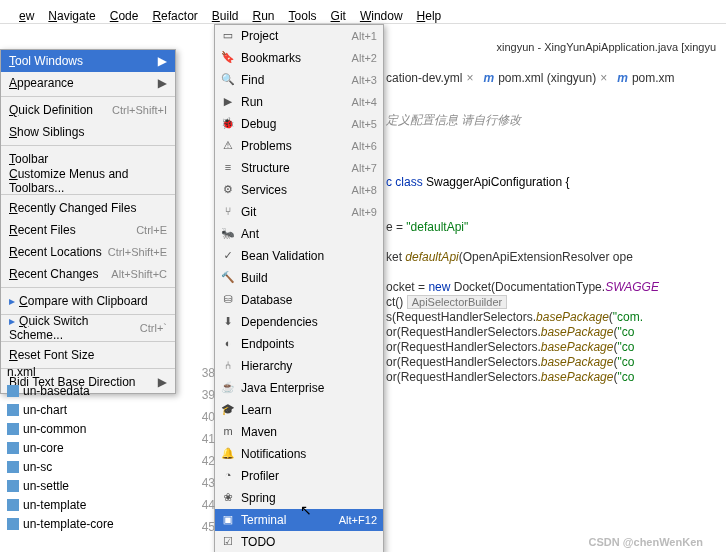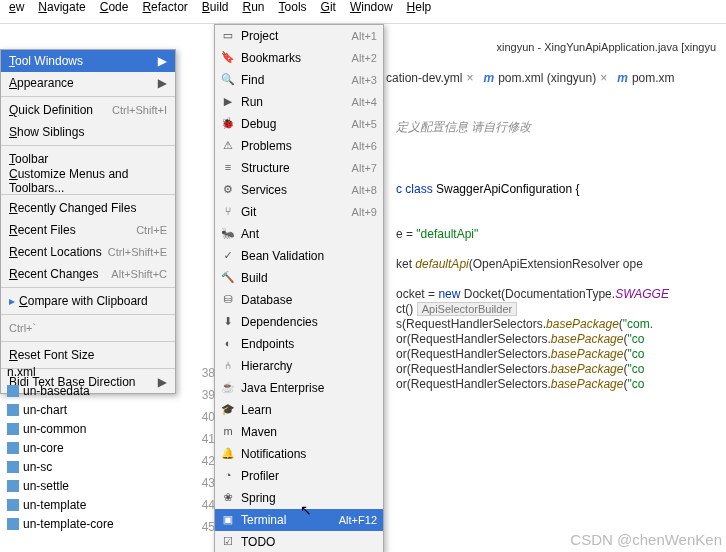--- a/index.html
+++ b/index.html
@@ -1,17 +1,17 @@
 <!DOCTYPE html>
 <html><head>
 <meta charset="utf-8">
 <style>
 * { margin:0; padding:0; box-sizing:border-box; font-family:"Segoe UI",Arial,sans-serif; font-size:12px; }
 body { background:#fff; width:726px; height:552px; overflow:hidden; position:relative; }
-.menubar { height:24px; display:flex; align-items:flex-start; padding-left:2px; border-bottom:1px solid #ddd; }
+.menubar { height:24px; display:flex; align-items:flex-end; padding-left:12px; border-bottom:1px solid #ddd; }
 .menubar span { padding:0 7px; cursor:default; }
 .menubar span u { text-decoration:underline; }
 .title { position:absolute; right:10px; top:4px; color:#333; font-size:11px;margin-top:37px; }
 .sel-row { background:#3874d1; color:#fff; }
 .dropdown1 { position:absolute; left:0; top:24px; width:176px; background:#f2f2f2; border:1px solid #aaa; box-shadow:2px 2px 6px rgba(0,0,0,.3);margin-top:25px; }
 .dropdown1 .item { height:22px; display:flex; align-items:center; padding:0 8px; justify-content:space-between; }
 .dropdown1 .sep { height:1px; background:#ccc; margin:2px 0; }
 .short { color:#888; font-size:11px; }
 .sel-row .short { color:#fff; }
 .sub-arrow { color:#555; }
@@ -19,37 +19,37 @@
 .bullet { color:#3874d1; padding-right:4px; }
 .dropdown2 { position:absolute; left:214px; top:24px; width:170px; background:#f2f2f2; border:1px solid #aaa; box-shadow:2px 2px 6px rgba(0,0,0,.3); }
 .dropdown2 .item { height:22px; display:flex; align-items:center; padding:0 6px; justify-content:space-between; }
 .dropdown2 .item .lbl { display:flex; align-items:center; gap:6px; }
 .dropdown2 .ico { width:14px; height:14px; display:inline-block; text-align:center; font-size:11px; color:#555; }
 .sel-row .ico { color:#fff; }
 .tabs { position:absolute; left:386px; top:66px; height:24px; display:flex; align-items:center; gap:10px; }
 .tab { display:flex; align-items:center; gap:4px; color:#333; }
 .tab .m { color:#3874d1; font-weight:bold; font-style:italic; }
 .tab .close { color:#888; }
-.editor { position:absolute; left:386px; top:104px; font-family:Consolas,monospace; font-size:13px; color:#333; white-space:pre;padding-left:10px; }
+.editor { position:absolute; left:386px; top:97px; font-family:Consolas,monospace; font-size:13px; color:#333; white-space:pre; }
 .gutter { position:absolute; left:193px; top:362px; width:28px; text-align:right; color:#999; font-family:Consolas,monospace; font-size:12px; }
 .gutter div { height:22px; line-height:22px; padding-right:6px; }
 .proj { position:absolute; left:3px; top:362px; width:130px; font-size:12px; }
 .proj div { height:19px; padding-left:4px; display:flex; align-items:center; gap:4px; }
 .proj .pico { width:12px; height:12px; background:#5c9bd1; display:inline-block; }
 .kw-public { color:#0033b3; }
 .kw-class { color:#0033b3; }
 .kw-new { color:#0033b3; }
 .cls { color:#000; }
 .str { color:#067d17; }
 .method { color:#7a5c00; font-style:italic; }
 .comment { color:#8c8c8c; font-style:italic; }
 .type { color:#871094; font-style:italic; }
 .hint { background:#eee; border:1px solid #ccc; color:#777; padding:0 4px; font-size:11px; }
 .cursor { position:absolute; left:300px; top:502px; font-size:14px; }
-.watermark { position:absolute; right:4px; bottom:4px; color:#bbb; font-size:15px; }
+.watermark { position:absolute; right:23px; bottom:4px; color:#bbb; font-size:11px;font-weight:bold; }
 </style>
 </head>
 <body>
 
 <div class="menubar">
     <span><u>e</u>w</span>
     <span><u>N</u>avigate</span>
     <span><u>C</u>ode</span>
     <span><u>R</u>efactor</span>
     <span><u>B</u>uild</span>
@@ -105,20 +105,21 @@
       <span><u>R</u>ecent Changes</span>
       <span class="short">Alt+Shift+C</span>
     </div>
     <div class="sep"></div>
     <div class="item">
       <span><span class="bullet">▸</span><u>C</u>ompare with Clipboard</span>
       <span></span>
     </div>
     <div class="sep"></div>
     <div class="item">
+      <span><span class="bullet">▸</span><u>Q</u>uick Switch Scheme...</span>
       <span class="short">Ctrl+`</span>
     </div>
     <div class="sep"></div>
     <div class="item">
       <span><u>R</u>eset Font Size</span>
       <span></span>
     </div>
     <div class="sep"></div>
     <div class="item">
       <span><u>B</u>idi Text Base Direction</span>

